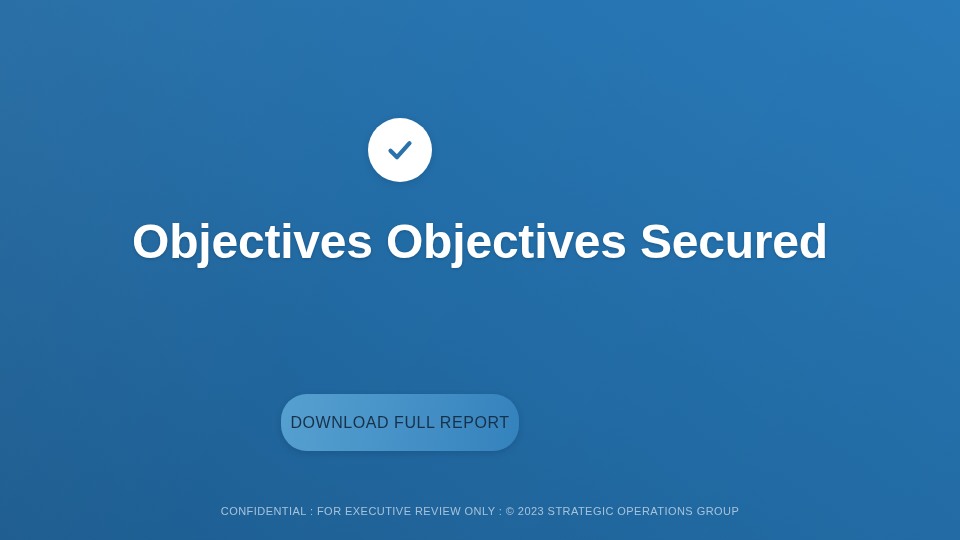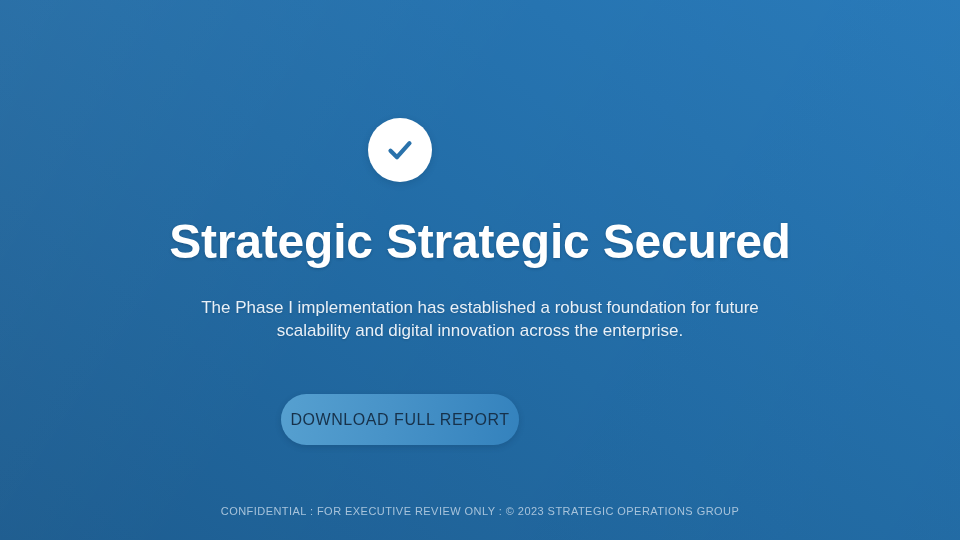--- a/index.html
+++ b/index.html
@@ -94,21 +94,21 @@
     line-height: 22.5px;
     text-shadow: 0 1px 2px rgba(9, 40, 67, 0.22);
   }
 
   
   .cta-button {
     position: absolute;
     left: 281px;
     top: 394px;
     width: 238px;
-    height: 51px;
+    height: 57px;
     border: none;
     border-radius: 26px;
     padding: 0;
     background: linear-gradient(100deg, #56a0d0 0%, #4893c8 45%, #3482bd 100%);
     color: #17314a;
     font-family: "Liberation Sans", sans-serif;
     font-size: 16px;
     font-weight: normal;
     letter-spacing: 0.55px;
     cursor: pointer;
@@ -143,22 +143,21 @@
   <div class="content">
 
     <div class="check-badge">
       <span>
         <svg width="34" height="34" viewBox="0 0 34 34" aria-hidden="true">
           <path d="M7.5 17.8 L14.0 24.2 L26.5 10.2" fill="none" stroke="#2a72ab" stroke-width="4.2" stroke-linecap="round" stroke-linejoin="round"></path>
         </svg>
       </span>
     </div>
 
-    <div class="headline">Strategic Strategic Secured</div>
+    <div class="headline">Objectives Objectives Secured</div>
 
-    <div class="subtitle">The Phase I implementation has established a robust foundation for future scalability and digital innovation across the enterprise.</div>
 
     <button class="cta-button">DOWNLOAD FULL REPORT</button>
 
     <div class="footer">CONFIDENTIAL : FOR EXECUTIVE REVIEW ONLY : © 2023 STRATEGIC OPERATIONS GROUP</div>
 
   </div>
 </div>
 
 </body></html>

